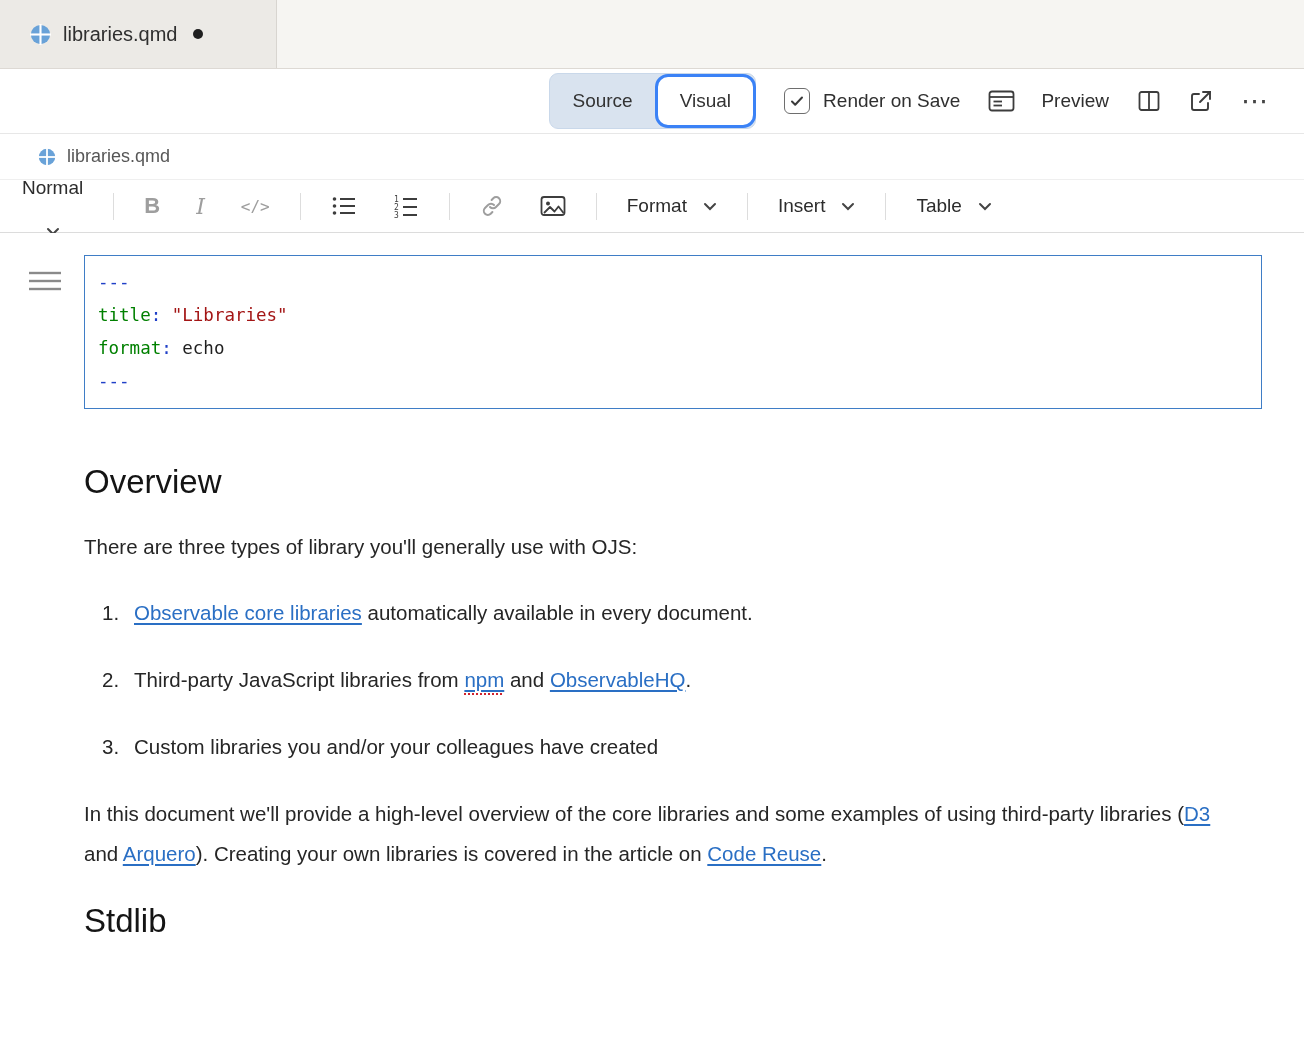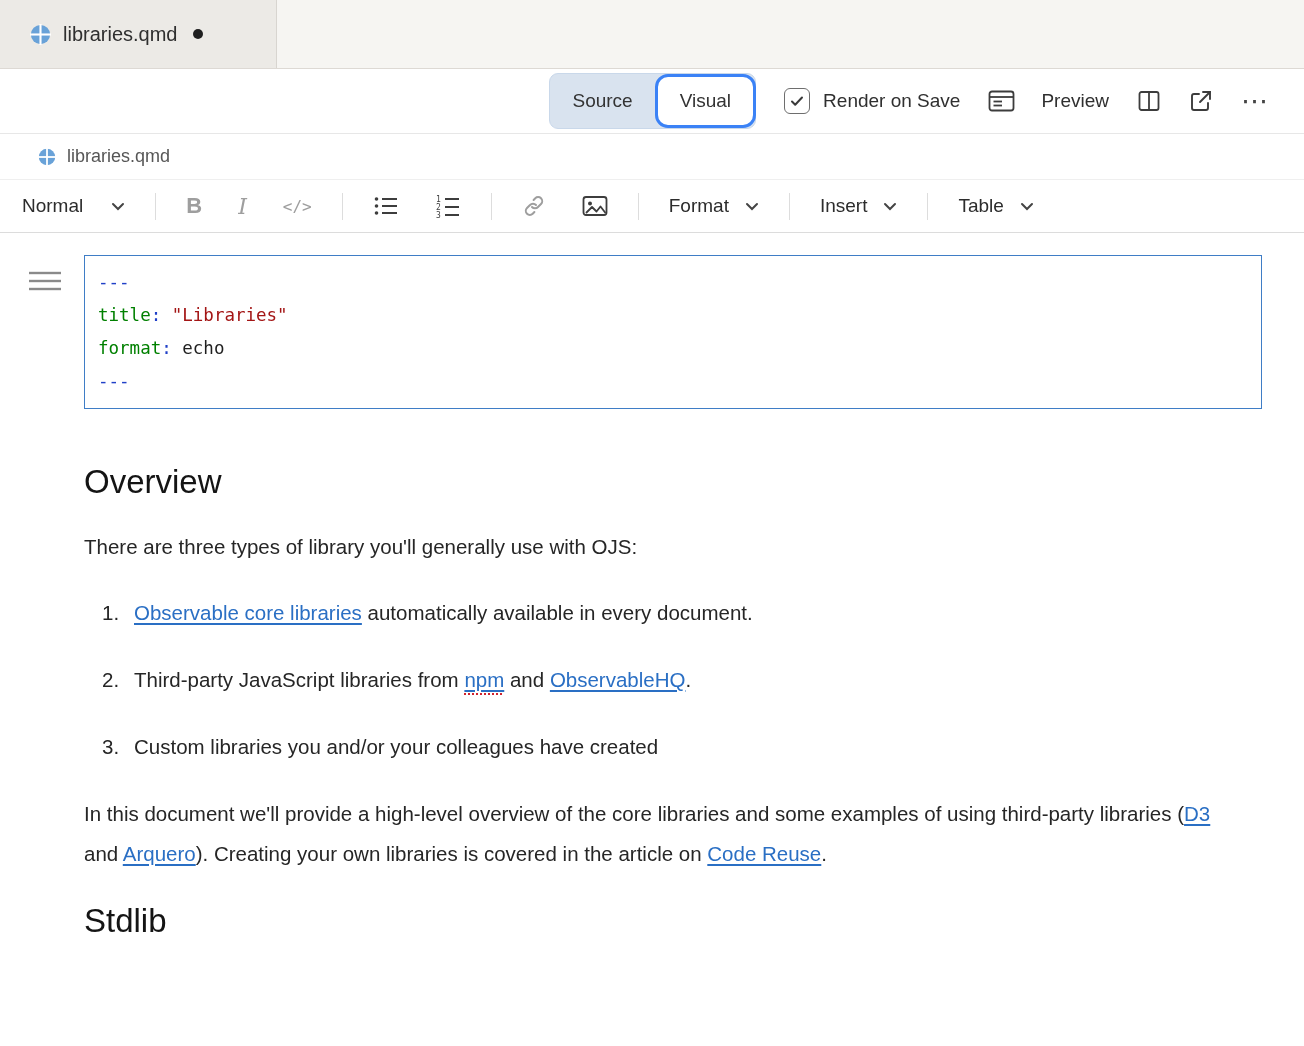--- a/index.html
+++ b/index.html
@@ -36,21 +36,21 @@
   
   .breadcrumb { height:46px; display:flex; align-items:center; gap:11px;
     padding-left:38px; border-bottom:1px solid #efefef; background:#fff; }
   .crumb-text { font-size:18px; color:#565656; }
 
   
   .fmt-bar { height:53px; display:flex; align-items:center; gap:24px; padding:0 22px;
     border-bottom:1px solid #dcdcdc; background:#fff; }
   .fmt-btn { display:flex; align-items:center; gap:16px; background:none; border:none;
     cursor:pointer; font-family:inherit; font-size:19px; color:#2c2c2c; padding:0 6px; }
-  .fmt-btn.style-menu { gap:28px; padding-left:0; }
+  .fmt-btn.style-menu { gap:28px; padding-left:0;flex-direction:column; }
   .divider { width:1px; height:27px; background:#ddd; }
   .ic-dim { color:#9e9e9e; }
   .glyph-b { font-size:22px; font-weight:700; }
   .glyph-i { font-size:22px; font-style:italic; font-family:"DejaVu Serif", serif; }
   .glyph-code { font-size:16px; font-family:"DejaVu Sans Mono", monospace; }
 
   
   .editor { position:relative; padding:22px 42px 0 84px; background:#fff; }
 
   .yaml-row { position:relative; margin-bottom:52px; }

